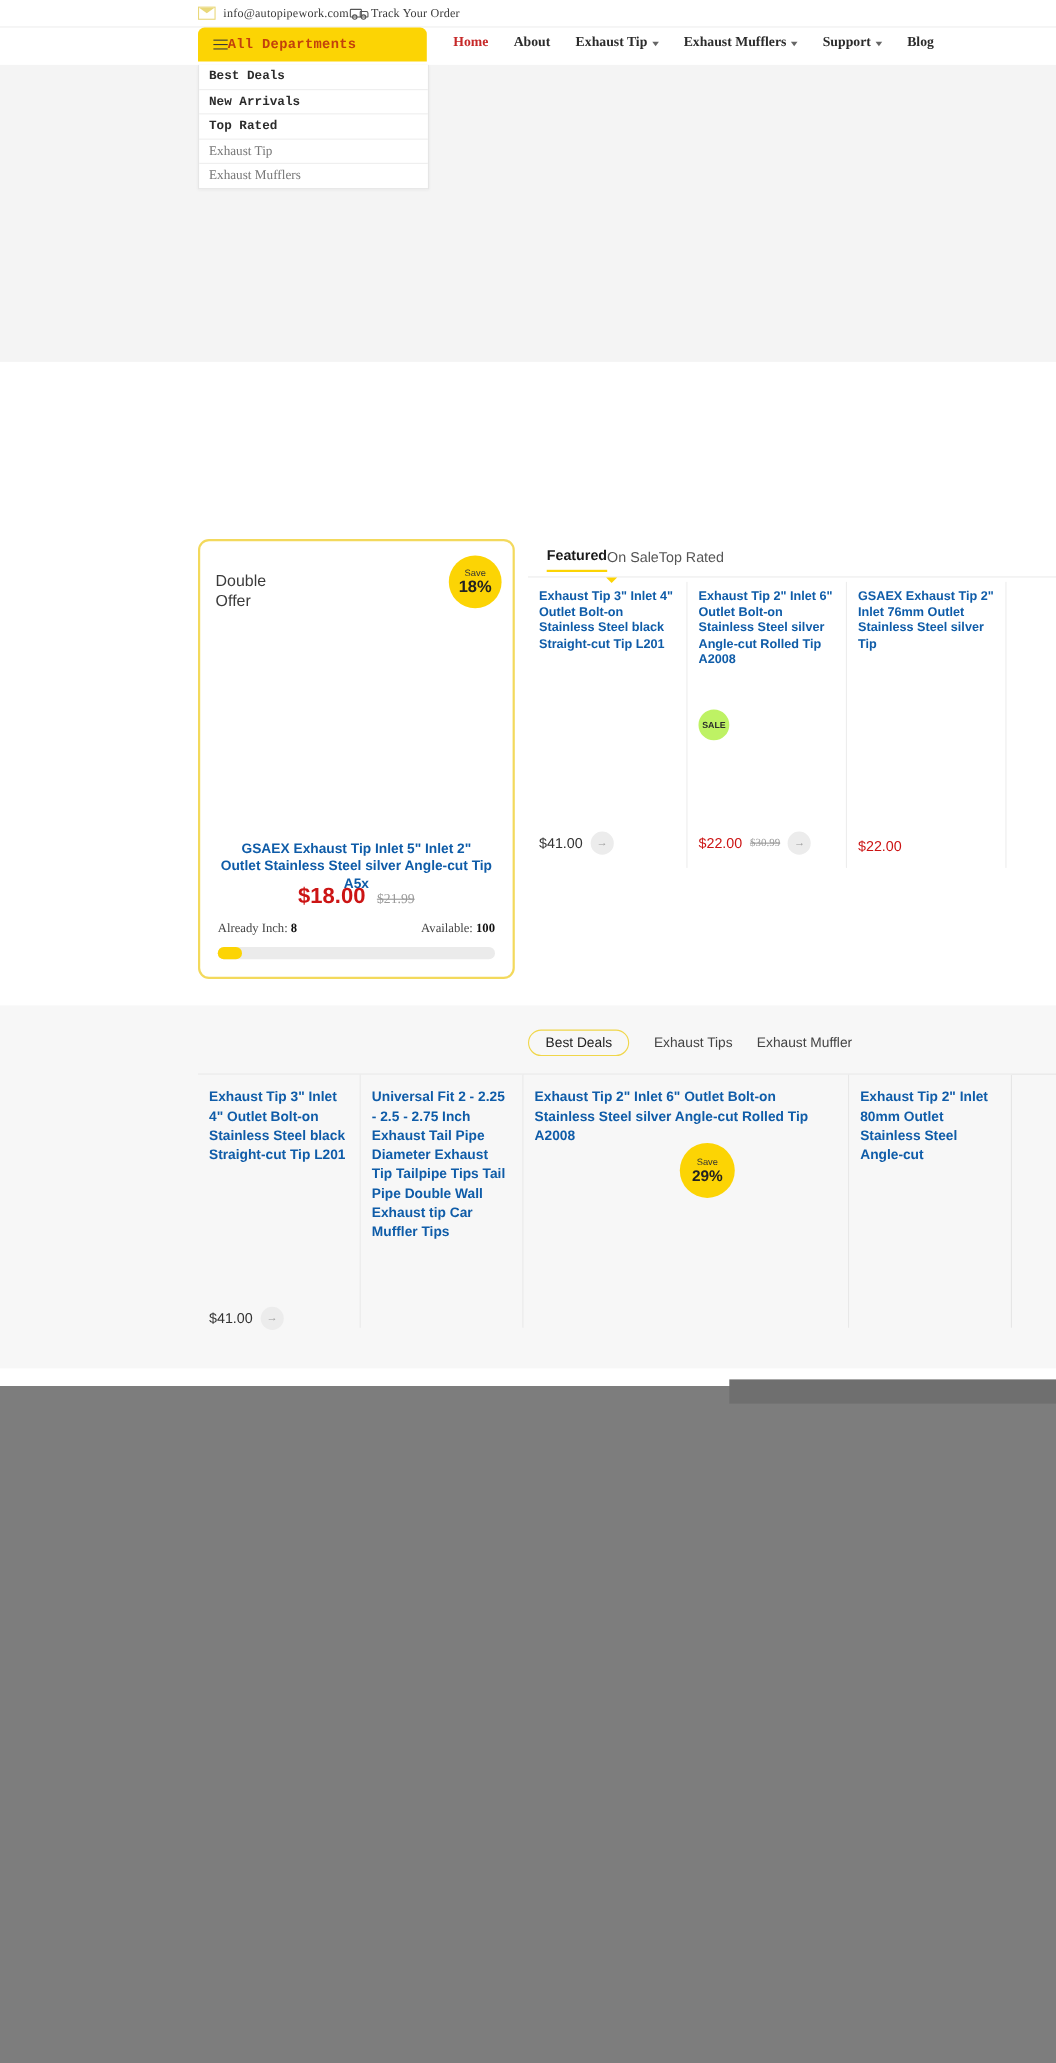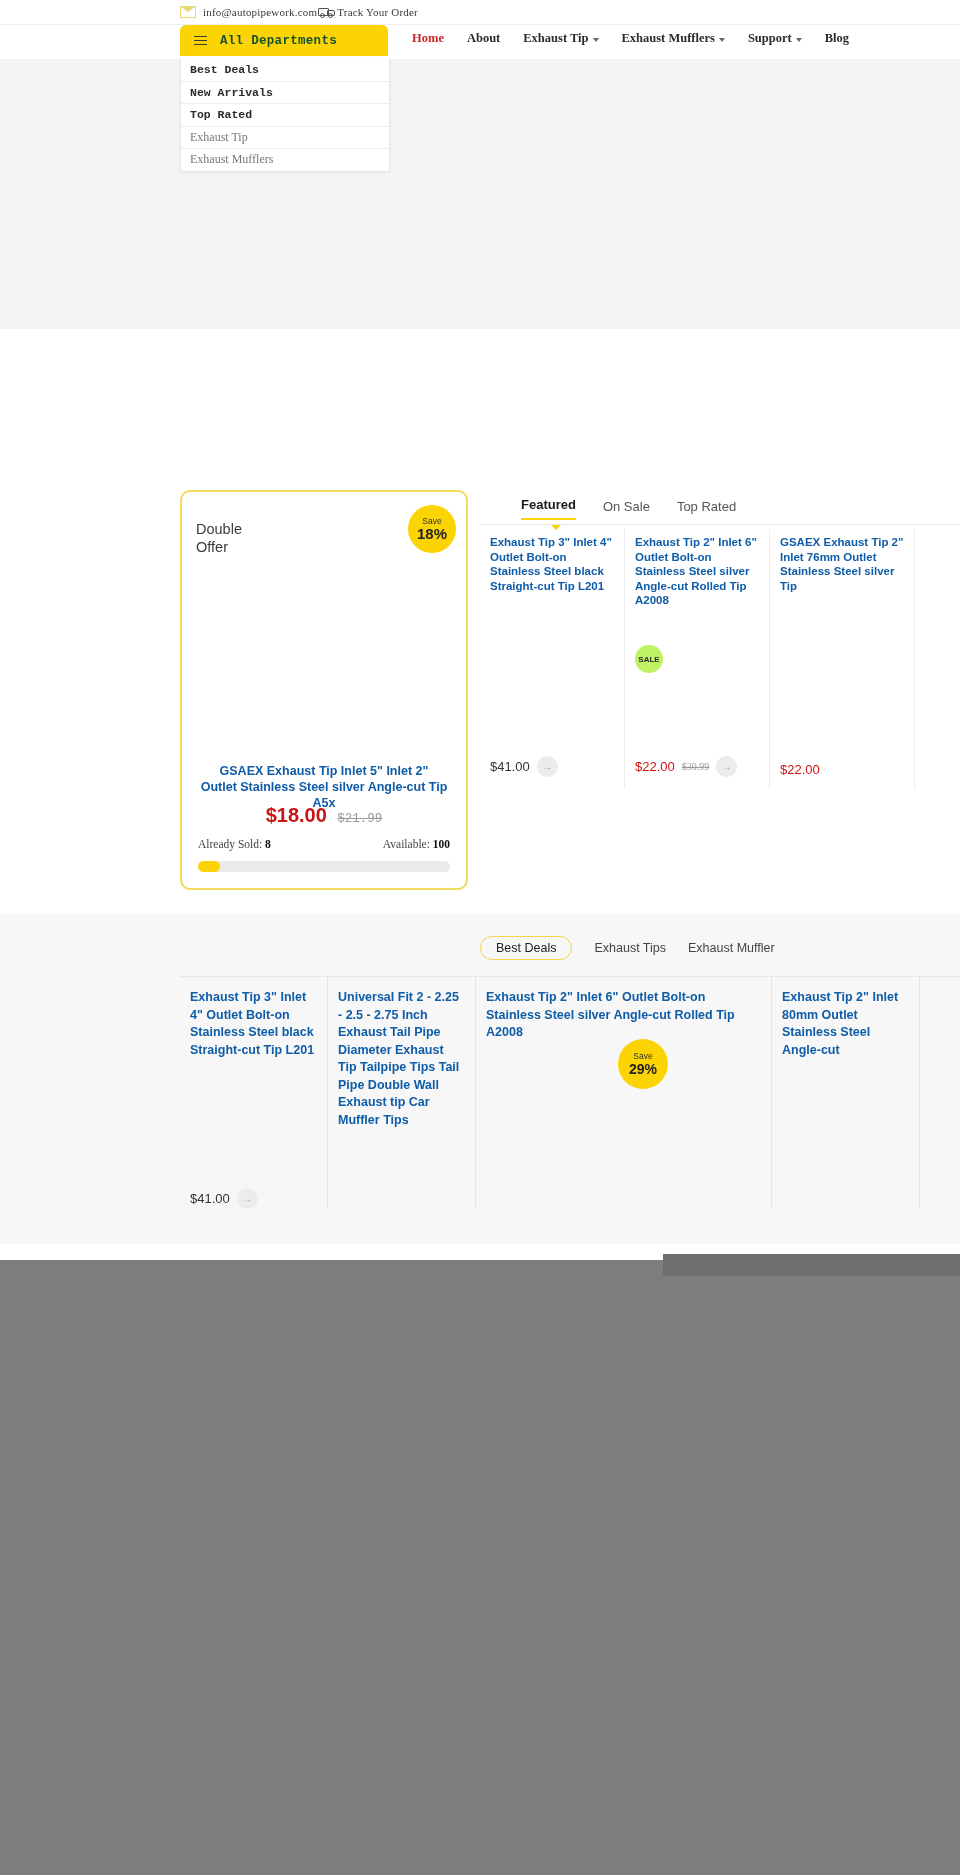--- a/index.html
+++ b/index.html
@@ -34,22 +34,22 @@
   .search-btn{position:absolute;right:-1px;top:-1px;height:29px;width:80px;background:#fcd404;
     border-radius:0 14px 14px 0;}
 
   
   .navrow{position:relative;height:34px;}
   .dept-btn{position:absolute;left:180px;top:0;width:208px;height:31px;background:#fcd404;
     border-radius:6px 6px 0 0;display:flex;align-items:center;}
   .burger{margin-left:14px;width:13px;height:10px;position:relative;}
   .burger i{position:absolute;left:0;width:13px;height:1.6px;background:#3a3a3a;display:block;}
   .burger i:nth-child(1){top:0;} .burger i:nth-child(2){top:4px;} .burger i:nth-child(3){top:8px;}
-  .dept-label{margin-left:13px;font-family:"Liberation Mono",monospace;font-size:12.5px;
-    font-weight:700;color:#14532d;letter-spacing:.3px;}
+  .dept-label{font-family:"Liberation Mono",monospace;font-size:12.5px;
+    font-weight:700;color:#c2410c;letter-spacing:.3px;}
 
   .mainnav{position:absolute;left:412px;top:6px;display:flex;align-items:center;gap:23px;
     font-family:"Liberation Serif",serif;font-size:12.5px;font-weight:700;color:#2c2c2c;}
   .mainnav .item{display:flex;align-items:center;gap:4px;white-space:nowrap;}
   .mainnav .item.active{color:#c62828;}
   .caret{width:0;height:0;border-left:3.4px solid transparent;border-right:3.4px solid transparent;
     border-top:4px solid #666;margin-top:2px;}
 
   
   .hero{position:relative;height:270px;background:#f4f4f4;}
@@ -70,28 +70,28 @@
   .offer-title{position:absolute;left:14px;top:28px;font-size:14.5px;line-height:18px;color:#3b3b3b;}
   .savebadge{position:absolute;right:10px;top:13px;width:48px;height:48px;border-radius:50%;
     background:#fcd404;display:flex;flex-direction:column;align-items:center;justify-content:center;}
   .savebadge .s1{font-size:8.5px;color:#333;line-height:9px;}
   .savebadge .s2{font-size:15px;font-weight:700;color:#222;line-height:15px;}
   .offer-name{position:absolute;left:18px;right:18px;top:271px;text-align:center;
     font-size:12.5px;font-weight:700;line-height:16px;color:#0f5ca8;}
   .offer-price{position:absolute;left:0;right:0;top:312px;text-align:center;}
   .offer-price .now{font-size:20px;font-weight:700;color:#cc1414;}
   .offer-price .was{font-size:12.5px;color:#9a9a9a;text-decoration:line-through;margin-left:6px;
-    font-family:Liberation Mono, monospace;text-align:center;}
+    font-family:Liberation Serif, serif;text-align:center;}
   .offer-meta{position:absolute;left:16px;right:16px;top:346px;display:flex;justify-content:space-between;
     font-family:"Liberation Serif",serif;font-size:11.5px;color:#444;}
   .offer-meta b{color:#111;}
   .progress{position:absolute;left:16px;right:16px;top:369px;height:11px;background:#ebebeb;border-radius:6px;}
   .progress .fill{width:22px;height:11px;background:#fcd404;border-radius:6px;}
 
-  .tabsrow{position:absolute;left:521px;top:8px;display:flex;gap:27px;align-items:flex-end;}
+  .tabsrow{position:absolute;left:497px;top:8px;display:flex;align-items:flex-end;}
   .tab{font-size:13px;color:#555;padding-bottom:6px;}
   .tab.active{color:#1a1a1a;font-weight:700;border-bottom:2px solid #fcd404;}
   .tabs-line{position:absolute;left:480px;right:0;top:35px;height:1px;background:#ececec;}
   .tabs-caret{position:absolute;left:551px;top:36px;width:0;height:0;
     border-left:5px solid transparent;border-right:5px solid transparent;border-top:5px solid #fcd404;}
 
   .pgrid{position:absolute;left:480px;top:40px;right:0;height:260px;display:flex;}
   .pcell{width:145px;padding:0 10px;box-sizing:border-box;border-right:1px solid #ededed;position:relative;}
   .pname{font-size:11.5px;font-weight:700;line-height:14.5px;color:#0f5ca8;padding-top:6px;}
   .salebadge{position:absolute;left:10px;top:116px;width:28px;height:28px;border-radius:50%;
@@ -209,21 +209,21 @@
       <div class="savebadge">
         <span class="s1">Save</span>
         <span class="s2">18%</span>
       </div>
       <div class="offer-name">GSAEX Exhaust Tip Inlet 5" Inlet 2" Outlet Stainless Steel silver Angle-cut Tip A5x</div>
       <div class="offer-price">
         <span class="now">$18.00</span>
         <span class="was">$21.99</span>
       </div>
       <div class="offer-meta">
-        <span><span>Already Sold:</span> <b>8</b></span>
+        <span><span>Already Inch:</span> <b>8</b></span>
         <span><span>Available:</span> <b>100</b></span>
       </div>
       <div class="progress">
           <div class="fill"></div>
         </div>
     </div>
 
     <div class="tabsrow">
       <span class="tab active">Featured</span>
       <span class="tab">On Sale</span>

